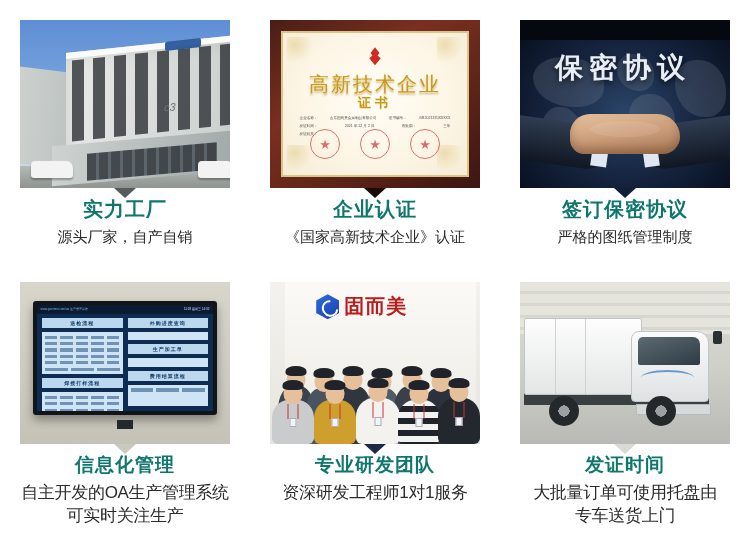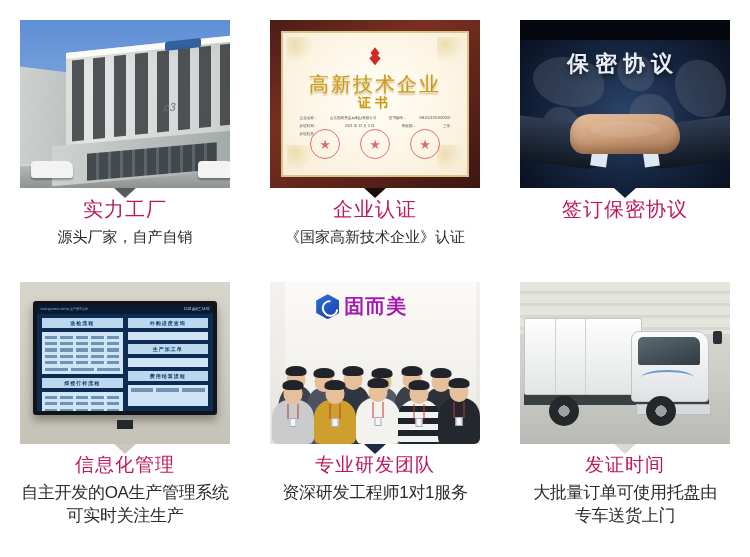--- a/index.html
+++ b/index.html
@@ -39,22 +39,22 @@
     border-left: 11px solid transparent;
     border-right: 11px solid transparent;
   }
   .caption-block {
     margin-top: 8px;
     text-align: center;
     width: 240px;
   }
   .title {
     font-size: 20px;
-    font-weight: normal;
-    color: #be185d;
+    font-weight: bold;
+    color: #0f766e;
     letter-spacing: 1px;
     line-height: 1.35;
     text-align: center;
   }
   .row2 .title { font-size: 19px; }
   .subtitle {
     font-size: 15px;
     color: #2b2b2b;
     line-height: 1.35;
     margin-top: 4px;
@@ -143,21 +143,21 @@
   .seal::after { content:"★"; position:absolute; inset:0; display:flex;
           align-items:center; justify-content:center; color:#cf4a52; font-size:13px; }
 
   
   .nda-bg { position:absolute; inset:0;
     background: radial-gradient(ellipse at 50% 55%, #2a4468 0%, #14223c 55%, #060c18 100%); }
   .nda-top { position:absolute; left:0; right:0; top:0; height:12%; background:#05080f; }
   .nda-map { position:absolute; inset:0; opacity:.45; }
   .cont { position:absolute; background:#7d8794; border-radius:42% 55% 38% 60%; opacity:.55; }
   .nda-text { position:absolute; left:0; right:4px; top:17%; text-align:center;
-    font-size:22px; font-weight:bold; color:#e9eef6; letter-spacing:6px;
+    font-size:28px; font-weight:bold; color:#e9eef6; letter-spacing:6px;
     text-shadow:0 2px 6px rgba(0,0,0,.7); }
   .sleeve { position:absolute; bottom:14%; width:46%; height:26%;
     background: linear-gradient(180deg,#2f3c52,#101722); }
   .sl-l { left:-4%; transform: rotate(8deg); border-radius:6px 28px 28px 6px; }
   .sl-r { right:-4%; transform: rotate(-8deg); border-radius:28px 6px 6px 28px; }
   .cuff { position:absolute; top:8%; width:16%; height:84%; background:#dfe7f2; }
   .sl-l .cuff { right:0; } .sl-r .cuff { left:0; }
   .hands { position:absolute; left:24%; bottom:20%; width:52%; height:24%;
     background: linear-gradient(170deg,#e8c2a0,#c99a76 55%,#a87b5a);
     border-radius: 30px 34px 26px 22px;
@@ -189,21 +189,21 @@
   .studio { position:absolute; inset:0; background: linear-gradient(180deg,#f3f2ee,#e6e4de); }
   .backwall { position:absolute; left:7%; right:2%; top:0; bottom:0;
               background: linear-gradient(180deg,#fbfaf7,#eceae4); }
   .brand { position:absolute; left:22%; top:7%; display:flex; align-items:center; gap:5px; }
   .brand-mark { width:23px; height:25px; background:linear-gradient(145deg,#2d6fe0,#1b3fa8);
     clip-path: polygon(50% 0,100% 25%,100% 75%,50% 100%,0 75%,0 25%);
     position:relative; }
   .brand-mark::after { content:""; position:absolute; left:24%; top:24%;
     width:52%; height:52%; border:2.6px solid #fff; border-right-color:transparent;
     border-radius:50%; transform:rotate(-40deg); }
-  .brand-text { font-size:20px; font-weight:bold; color:#a21caf; letter-spacing:1px; }
+  .brand-text { font-size:20px; font-weight:bold; color:#b91c1c; letter-spacing:1px; }
   .row-people { position:absolute; left:0; right:0; bottom:0; height:62%; }
   .p { position:absolute; bottom:0; border-radius:40% 40% 6px 6px; }
   .head { position:absolute; left:50%; transform:translateX(-50%); top:-17px;
     width:19px; height:21px; background:#e6bf9b; border-radius:48%; }
   .head::before { content:""; position:absolute; left:-1px; top:-3px; right:-1px; height:10px;
     background:#20232a; border-radius:50% 50% 30% 30%; }
   .badge { position:absolute; left:50%; transform:translateX(-50%); top:42%;
     width:7px; height:9px; background:#f2f4f6; border:0.5px solid #aab; }
   .lan { position:absolute; left:50%; transform:translateX(-50%); top:10%;
     width:11px; height:34%; border-left:1.4px solid #c8342f; border-right:1.4px solid #c8342f; }
@@ -336,20 +336,21 @@
           <div class="cuff"></div>
         </div>
         <div class="hands">
           <div class="knuck"></div>
         </div>
       </div>
       <div class="pointer" style="top:168px;border-top:10px solid #11203a;"></div>
     </div>
     <div class="caption-block">
       <div class="title">签订保密协议</div>
+      <div class="subtitle">严格的图纸管理制度</div>
     </div>
   </div>
 
   <div class="cell row2">
     <div class="photo-wrap">
       <div class="photo">
         <div class="wall"></div>
         <div class="tv">
           <div class="tv-screen">
             <div class="tv-bar">

